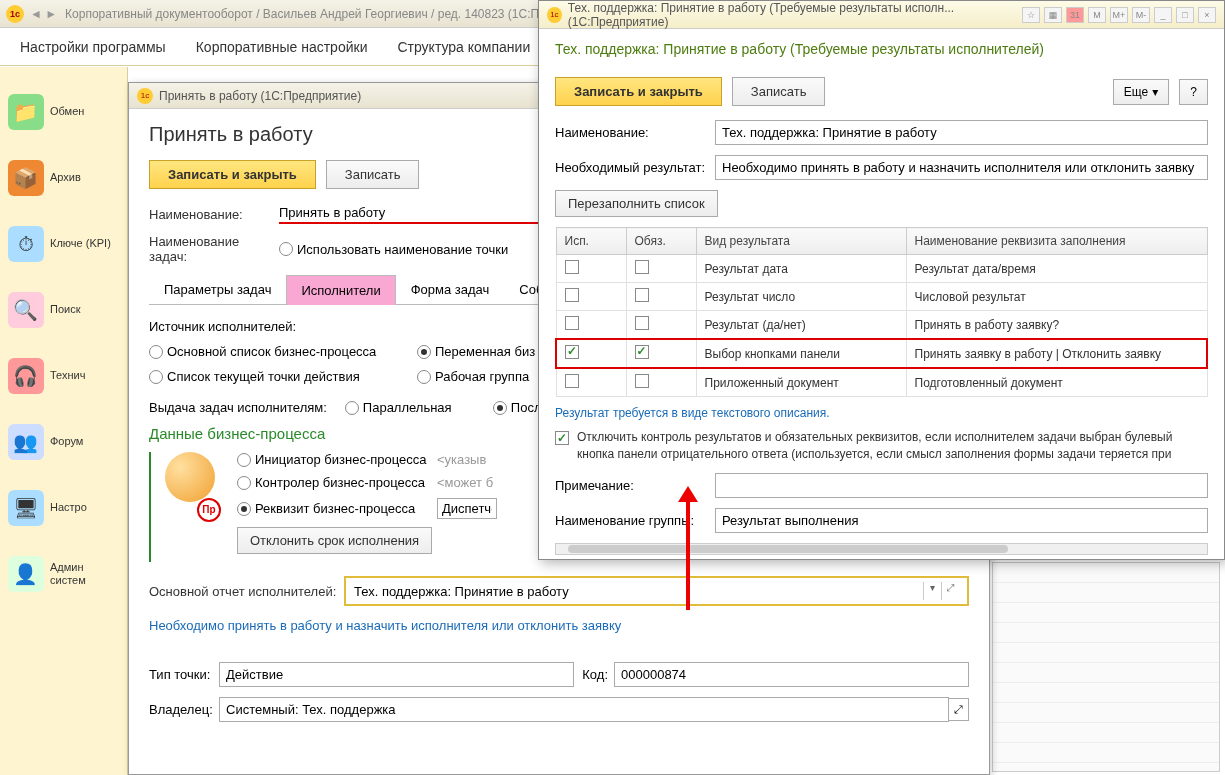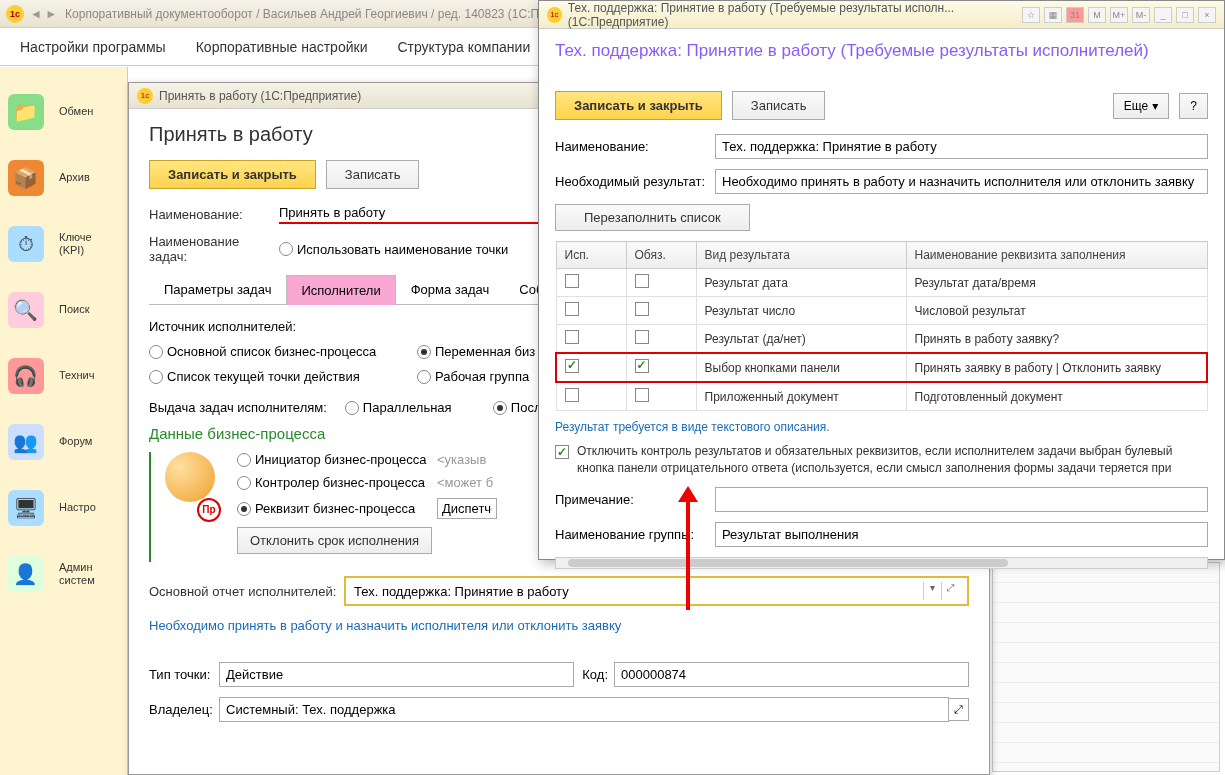--- a/index.html
+++ b/index.html
@@ -11,21 +11,21 @@
 .main-titlebar .icon-1c { width: 18px; height: 18px; background: #fc3; border-radius: 50%; margin-right: 6px; display: flex; align-items: center; justify-content: center; font-size: 9px; color: #a00; font-weight: bold; }
 .main-titlebar .arrows { margin-right: 8px; color: #999; }
 .main-titlebar .win-btns { margin-left: auto; display: flex; gap: 2px; }
 .main-titlebar .win-btn { width: 22px; height: 18px; border: 1px solid #bbb; background: #eee; font-size: 10px; text-align: center; line-height: 16px; color: #666; }
 
 .main-menubar { height: 38px; background: #fff; border-bottom: 1px solid #d9cf9c; display: flex; align-items: center; padding: 0 20px; gap: 30px; font-size: 14px; color: #333; }
 
 .sidebar { position: absolute; left: 0; top: 67px; width: 128px; height: 708px; background: #fef5d0; border-right: 1px solid #d9cf9c; padding-top: 12px; }
 .sidebar-item { display: flex; align-items: center; padding: 8px 8px; font-size: 12px; color: #333; gap: 6px; height: 66px; }
 .sidebar-item .sicon { width: 36px; height: 36px; flex-shrink: 0; border-radius: 6px; display: flex; align-items: center; justify-content: center; font-size: 20px; }
-.sidebar-item .slabel { font-size: 11px; line-height: 1.2; margin-left: 9px; }
+.sidebar-item .slabel { font-size: 11px; line-height: 1.2; }
 
 
 .right-panel { position: absolute; left: 992px; top: 562px; width: 228px; height: 210px; background: #fff; border: 1px solid #ccc; }
 .right-panel .grid { width: 100%; height: 100%; background-image: repeating-linear-gradient(#fafafa 0, #fafafa 19px, #e0e0e0 20px), repeating-linear-gradient(90deg, #fafafa 0, #fafafa 39px, #e0e0e0 40px); }
 
 
 .win1 { position: absolute; left: 128px; top: 82px; width: 862px; height: 693px; background: #fff; border: 1px solid #999; box-shadow: 2px 2px 8px rgba(0,0,0,0.2); }
 .win1-title { height: 26px; background: linear-gradient(#f5f2e8,#e8e3d0); display: flex; align-items: center; padding: 0 8px; font-size: 12px; color: #555; border-bottom: 1px solid #ccc; }
 .win1-title .icon-1c { width: 16px; height: 16px; background: #fc3; border-radius: 50%; margin-right: 6px; font-size: 8px; line-height: 16px; text-align: center; color: #a00; }
 .win1-body { padding: 14px 20px; }
@@ -68,21 +68,21 @@
 .plain-input { border: 1px solid #aaa; padding: 4px 6px; font-size: 13px; flex: 1; }
 .plain-input.ro { background: #fff; }
 
 
 .win2 { position: absolute; left: 538px; top: 0; width: 687px; height: 560px; background: #fff; border: 1px solid #888; box-shadow: 3px 3px 12px rgba(0,0,0,0.3); }
 .win2-title { height: 28px; background: linear-gradient(#fdfbe8,#f5eec9); display: flex; align-items: center; padding: 0 8px; font-size: 12px; color: #555; border-bottom: 1px solid #ccc; }
 .win2-title .icon-1c { width: 16px; height: 16px; background: #fc3; border-radius: 50%; margin-right: 6px; font-size: 8px; line-height: 16px; text-align: center; color: #a00; }
 .win2-title .tbtns { margin-left: auto; display: flex; gap: 4px; align-items: center; }
 .tbtn { width: 18px; height: 16px; border: 1px solid #ccc; background: #f5f5f5; font-size: 9px; text-align: center; line-height: 14px; color: #888; }
 .win2-body { padding: 12px 16px; }
-.win2-h1 { font-size: 17px; color: #8b5cf6; margin-bottom: 30px; font-weight: normal; }
+.win2-h1 { font-size: 14px; color: #4d7c0f; margin-bottom: 20px; font-weight: normal; }
 .win2-toolbar { display: flex; gap: 10px; margin-bottom: 14px; align-items: center; }
 .btn-more { background: linear-gradient(#fafafa,#ededed); border: 1px solid #aaa; padding: 5px 10px; font-size: 12px; display: flex; align-items: center; gap: 4px; }
 .btn-help { background: linear-gradient(#fafafa,#ededed); border: 1px solid #aaa; padding: 5px 10px; font-size: 12px; }
 
 .win2 .form-row .flabel2 { width: 160px; font-size: 13px; }
 .win2 .fin { flex: 1; border: 1px solid #aaa; padding: 4px 6px; font-size: 13px; }
 
 .tbl { border: 1px solid #bbb; width: 100%; border-collapse: collapse; font-size: 12px; margin-bottom: 6px; }
 .tbl th { background: linear-gradient(#fafafa,#eee); border: 1px solid #ccc; padding: 6px 8px; text-align: left; font-weight: normal; color: #444; }
 .tbl td { border: 1px solid #e0e0e0; padding: 5px 8px; color: #333; }
@@ -320,21 +320,21 @@
     </div>
     <div class="form-row">
       <span class="flabel2">Наименование:</span>
       <input class="fin" value="Тех. поддержка: Принятие в работу" style="">
     </div>
     <div class="form-row">
       <span class="flabel2">Необходимый результат:</span>
       <input class="fin" value="Необходимо принять в работу и назначить исполнителя или отклонить заявку" style="">
     </div>
     <div style="margin-bottom:10px">
-      <button class="btn-gray" style="padding:5px 28px">Перезаполнить список</button>
+      <button class="btn-gray" style="padding:5px 12px">Перезаполнить список</button>
     </div>
     <table class="tbl">
       <thead>
           <tr>
         <th style="width:70px">Исп.</th>
         <th style="width:70px">Обяз.</th>
         <th style="width:210px">Вид результата</th>
         <th>Наименование реквизита заполнения</th>
       </tr>
         </thead>

